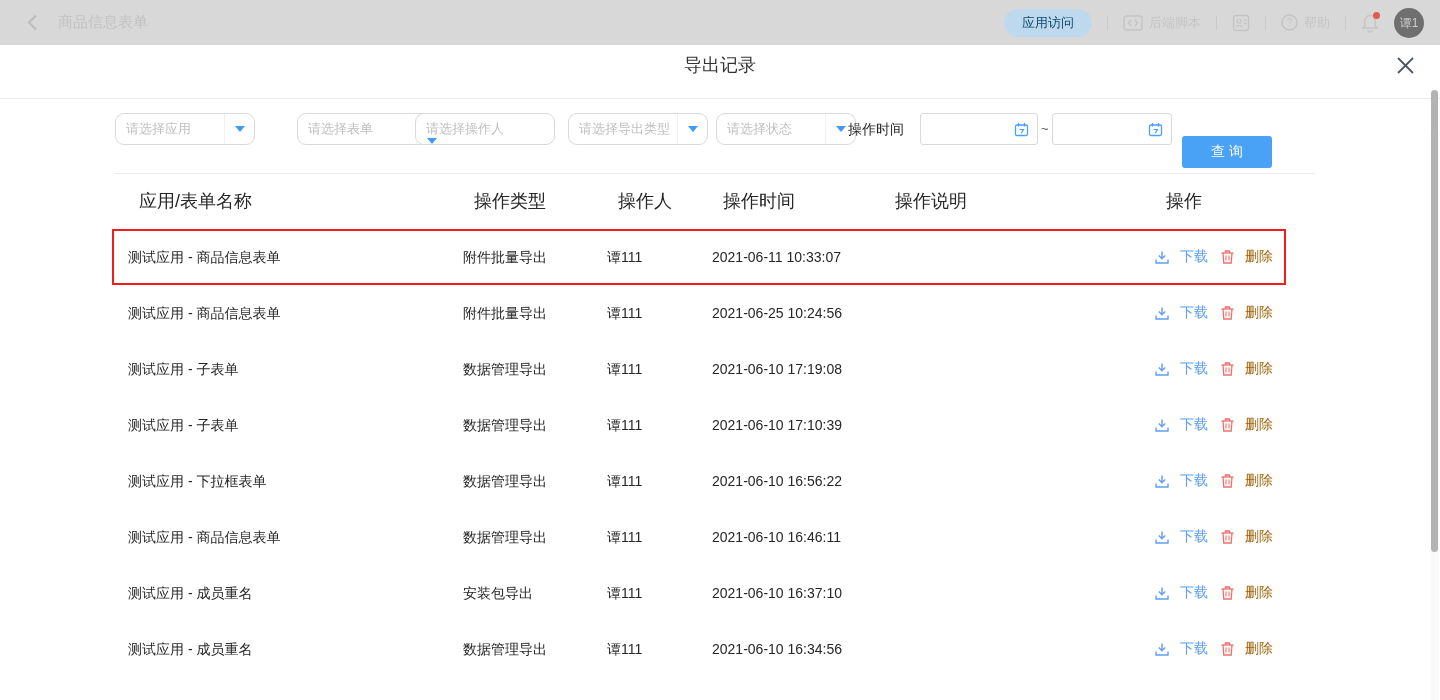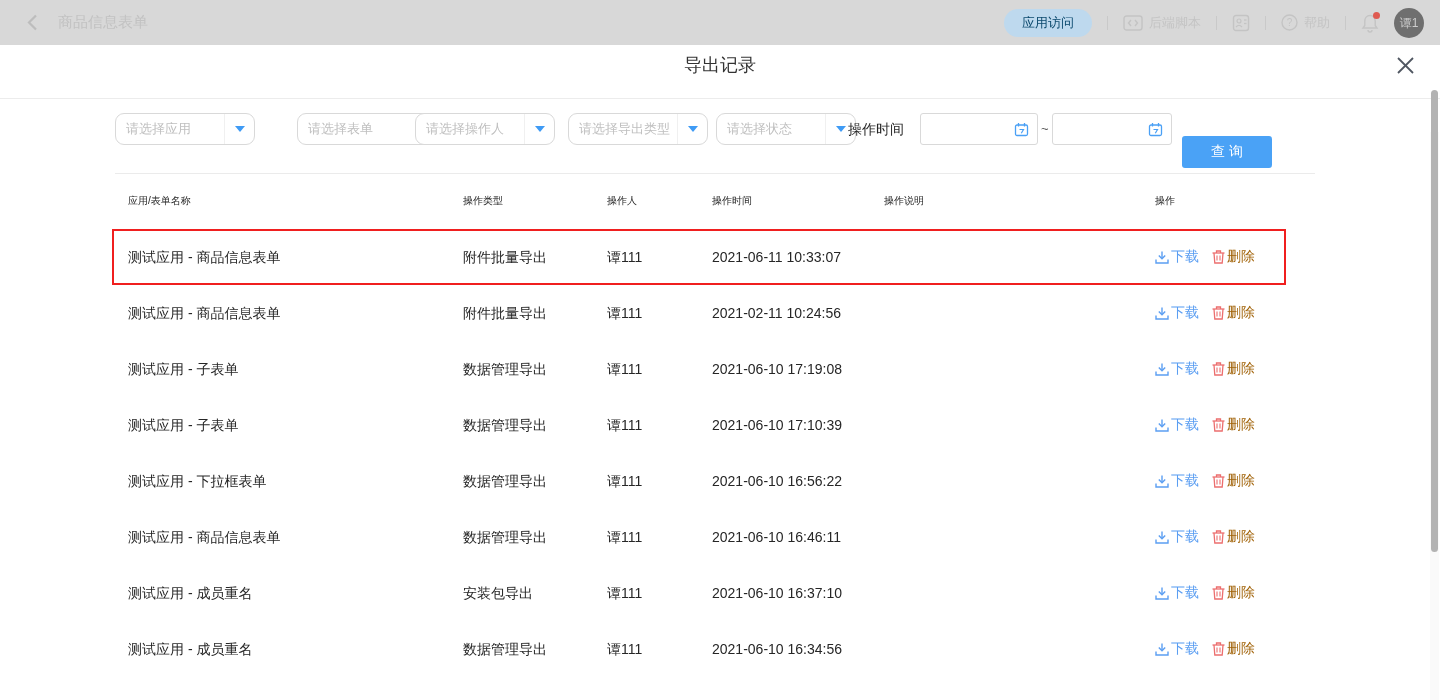--- a/index.html
+++ b/index.html
@@ -71,21 +71,21 @@
     width: 30px; border-left: 1px solid #f0f0f0;
     display: flex; align-items: center; justify-content: center;
   }
   .caret {
     width: 0; height: 0;
     border-left: 5px solid transparent; border-right: 5px solid transparent;
     border-top: 6px solid #3f9bf5;
   }
   .sel1 { left: 115px; width: 140px; }
   .sel2 { left: 265px; width: 164px; margin-left: 32px; }
-  .sel3 { left: 415px; width: 140px; }
+  .sel3 { left: 415px; width: 140px; flex-direction: column; }
   .sel4 { left: 568px; width: 140px; }
   .sel5 { left: 716px; width: 140px; }
 
   .time-label {
     position: absolute; left: 848px; top: 68px; line-height: 32px;
     font-size: 14px; color: #262626;
   }
   .date-input {
     position: absolute; top: 68px; height: 32px;
     background: #fff; border: 1px solid #d9d9d9; border-radius: 3px;
@@ -117,24 +117,24 @@
   .cell  {
     position: absolute; top: 0; height: 56px; line-height: 56px;
     font-size: 14px; color: #262626; white-space: nowrap;
   }
   .c-name { left: 13px;  width: 330px; }
   .c-type { left: 348px; width: 140px; }
   .c-op   { left: 492px; width: 100px; }
   .c-time { left: 597px; width: 165px; }
   .c-desc { left: 769px; width: 260px; }
   .c-act  { left: 1040px; display: flex; align-items: center; gap: 13px; }
-  .hcell  { font-size: 10px; color: #262626; }
+  .hcell  { font-size: 18px; color: #262626; margin-left: 11px; }
 
   .action-link {
-    display: flex; align-items: center; gap: 2px;
+    display: flex; align-items: center; gap: 11px;
     font-size: 14px; text-decoration: none; cursor: pointer; line-height: normal;
   }
   .dl  { color: #5b9ef2; }
   .del { color: #a16207; }
 
   .red-box {
     position: absolute; left: 112px; top: 184px; width: 1174px; height: 56px;
     border: 2px solid #f01f1f; pointer-events: none;
   }
 
@@ -310,21 +310,21 @@
           </svg>
           <span>删除</span>
         </a>
       </div>
     </div>
 
     <div class="trow">
       <div class="cell c-name">测试应用 - 商品信息表单</div>
       <div class="cell c-type">附件批量导出</div>
       <div class="cell c-op">谭111</div>
-      <div class="cell c-time">2021-02-11 10:24:56</div>
+      <div class="cell c-time">2021-06-25 10:24:56</div>
       <div class="cell c-desc"></div>
       <div class="cell c-act">
         <a class="action-link dl">
           <svg width="14" height="13" viewBox="0 0 14 13">
             <line x1="7" y1="0.5" x2="7" y2="7" stroke="#5b9ef2" stroke-width="1.4"></line>
             <polyline points="3.8,4.5 7,7.8 10.2,4.5" fill="none" stroke="#5b9ef2" stroke-width="1.4"></polyline>
             <path d="M1 8.5 v3.5 h12 v-3.5" fill="none" stroke="#5b9ef2" stroke-width="1.4"></path>
           </svg>
           <span>下载</span>
         </a>

